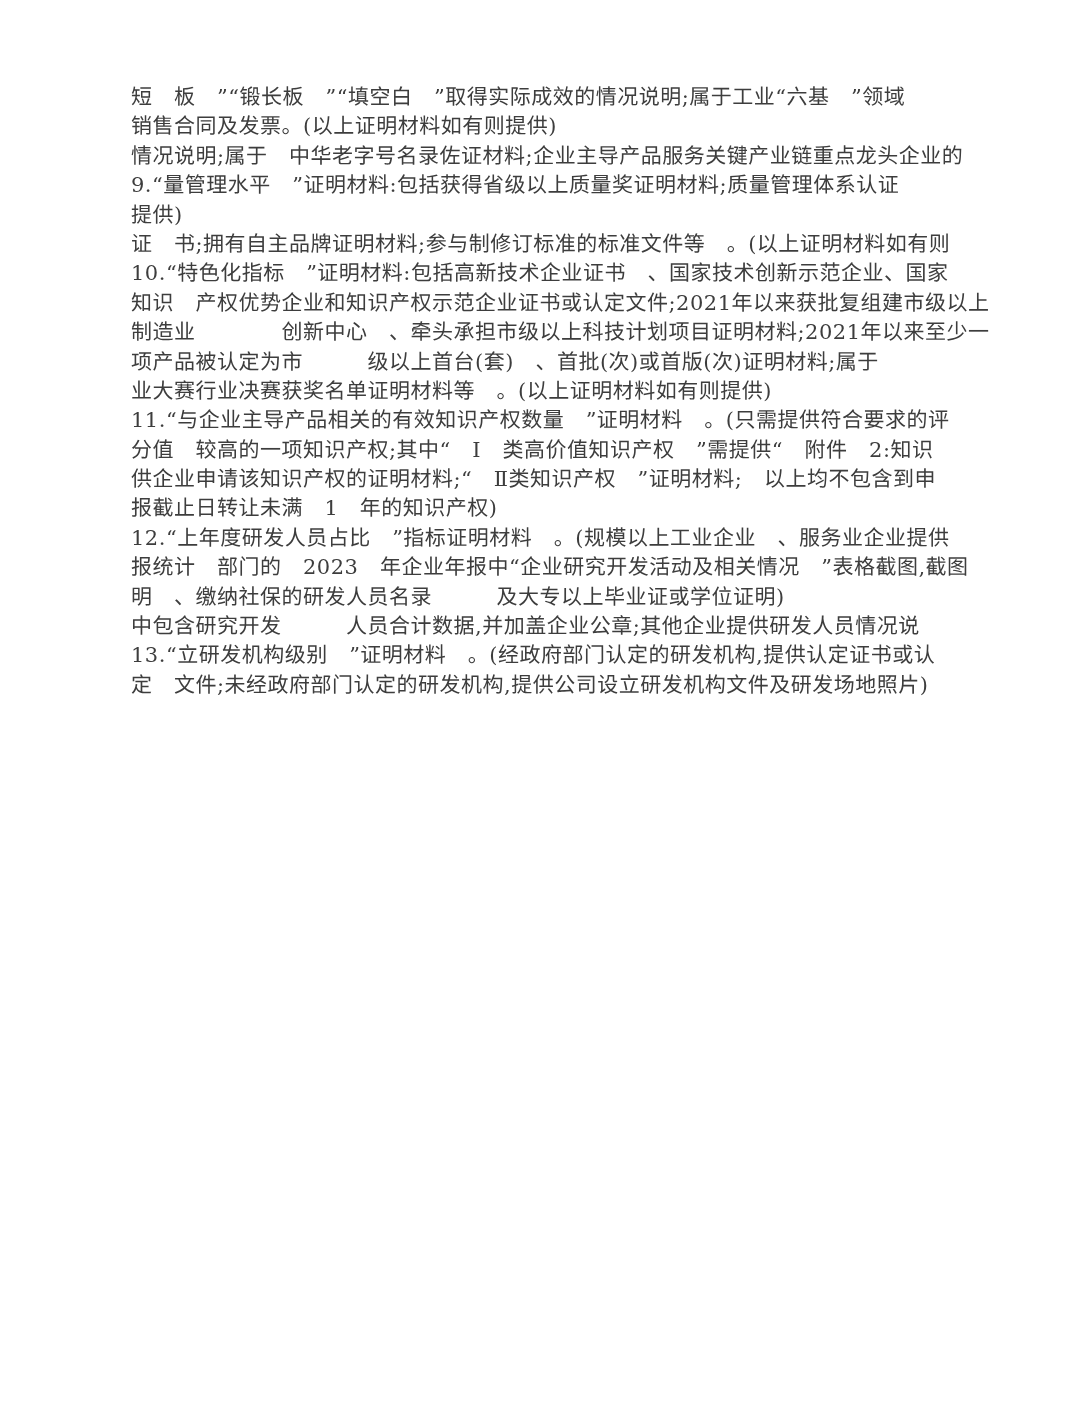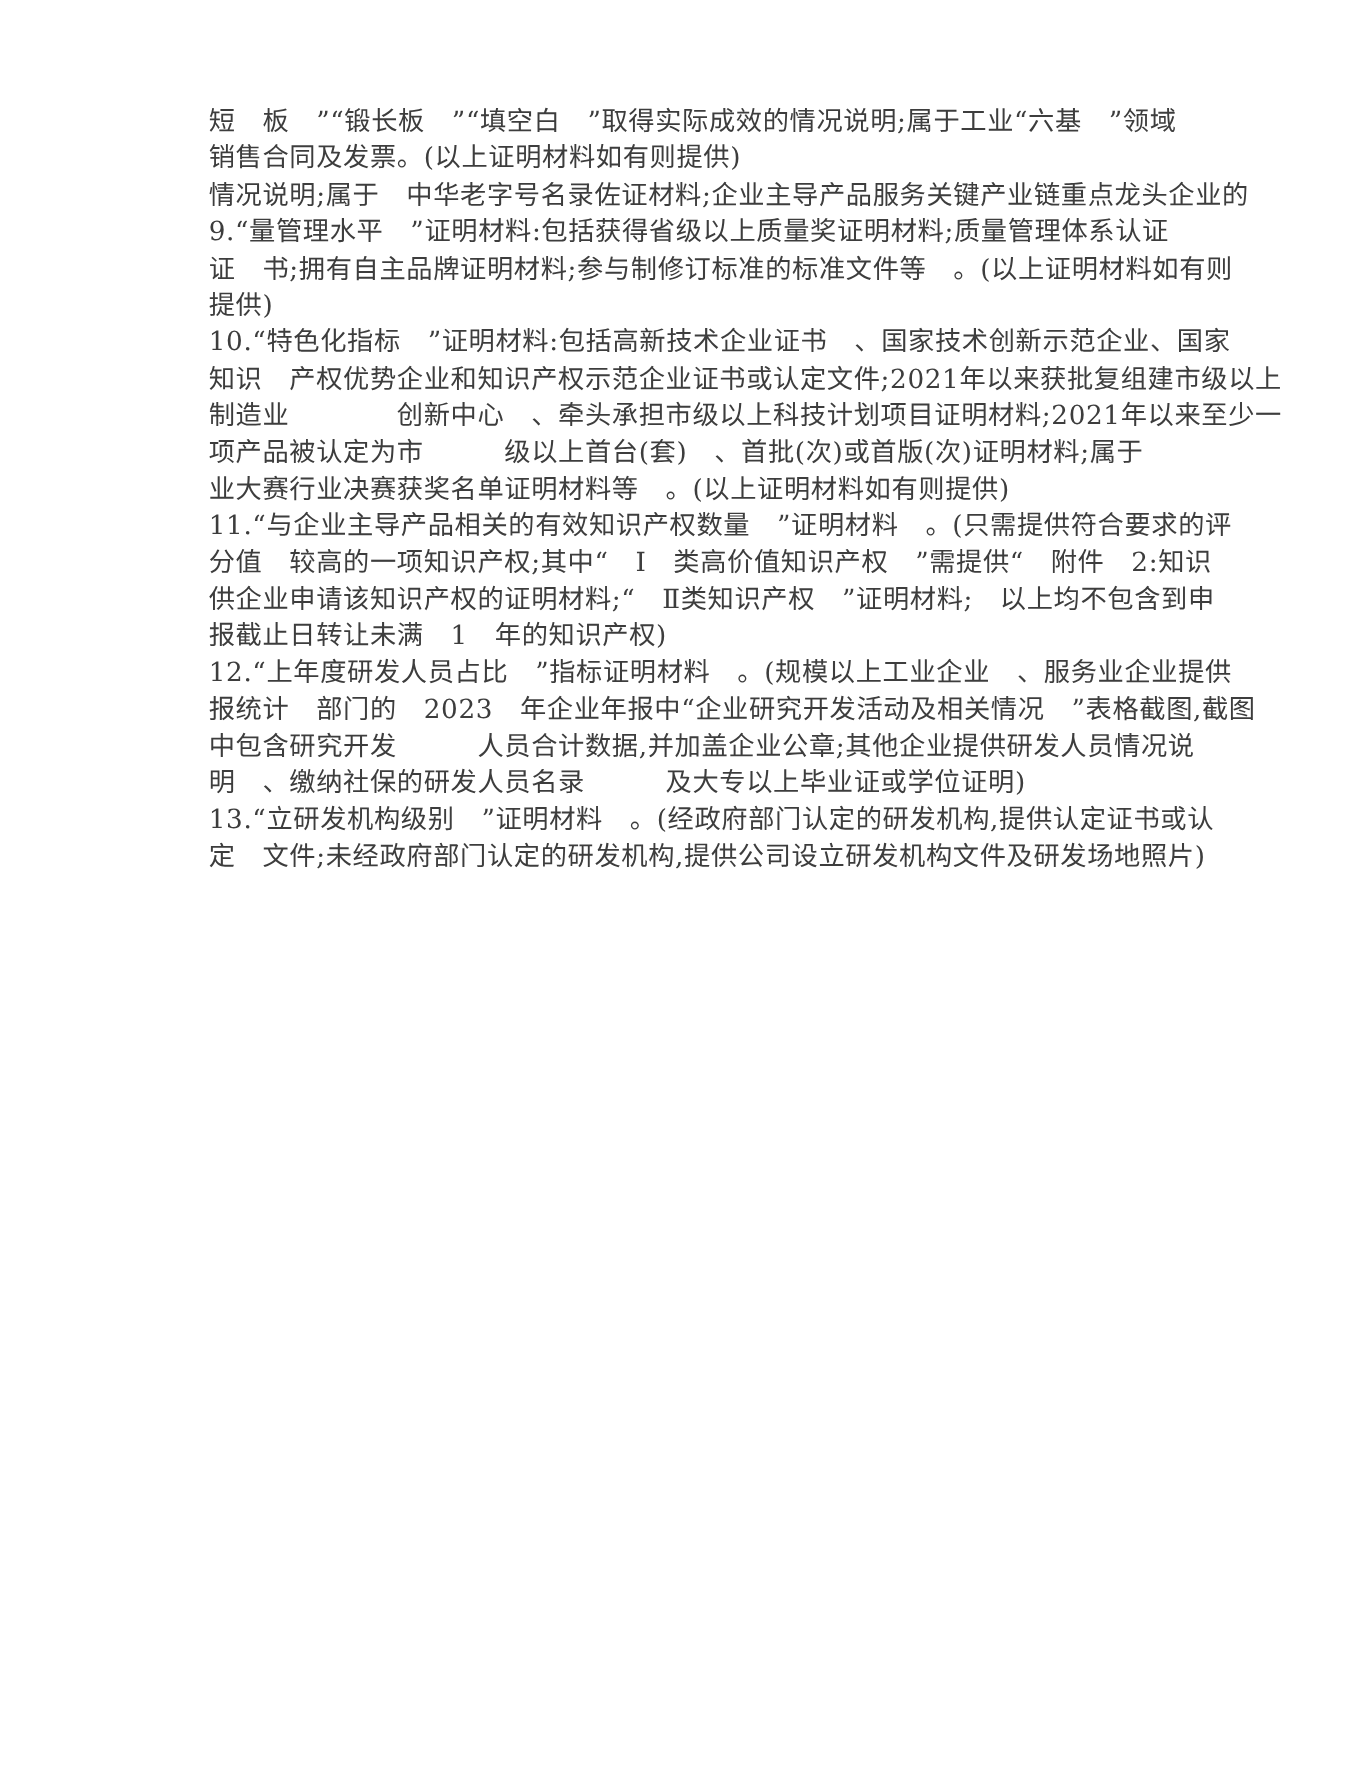--- a/index.html
+++ b/index.html
@@ -21,43 +21,42 @@
     width: 875px;
     font-family: "DejaVu Serif", "Liberation Serif", serif;
     font-size: 21px;
     line-height: 29.4px;
     color: #3d3d3d;
     letter-spacing: 0.5px;
   }
   .doc-line {
     white-space: pre;
     height: 29.4px;
-    margin-left: 36px;
   }
 </style>
 </head>
 <body>
 
 <div class="page" style="background: rgb(255, 255, 255);">
   <div class="doc-text" style="color: rgb(61, 61, 61);">
       <div class="doc-line">短　板　”“锻长板　”“填空白　”取得实际成效的情况说明;属于工业“六基　”领域</div>
       <div class="doc-line">销售合同及发票。(以上证明材料如有则提供)</div>
       <div class="doc-line">情况说明;属于　中华老字号名录佐证材料;企业主导产品服务关键产业链重点龙头企业的</div>
       <div class="doc-line">9.“量管理水平　”证明材料:包括获得省级以上质量奖证明材料;质量管理体系认证</div>
+      <div class="doc-line">提供)</div>
       <div class="doc-line">证　书;拥有自主品牌证明材料;参与制修订标准的标准文件等　。(以上证明材料如有则</div>
-      <div class="doc-line">提供)</div>
       <div class="doc-line">10.“特色化指标　”证明材料:包括高新技术企业证书　、国家技术创新示范企业、国家</div>
       <div class="doc-line">知识　产权优势企业和知识产权示范企业证书或认定文件;2021年以来获批复组建市级以上</div>
       <div class="doc-line">制造业　　　　创新中心　、牵头承担市级以上科技计划项目证明材料;2021年以来至少一</div>
       <div class="doc-line">项产品被认定为市　　　级以上首台(套)　、首批(次)或首版(次)证明材料;属于</div>
       <div class="doc-line">业大赛行业决赛获奖名单证明材料等　。(以上证明材料如有则提供)</div>
       <div class="doc-line">11.“与企业主导产品相关的有效知识产权数量　”证明材料　。(只需提供符合要求的评</div>
       <div class="doc-line">分值　较高的一项知识产权;其中“　Ⅰ　类高价值知识产权　”需提供“　附件　2:知识</div>
       <div class="doc-line">供企业申请该知识产权的证明材料;“　Ⅱ类知识产权　”证明材料;　以上均不包含到申</div>
       <div class="doc-line">报截止日转让未满　1　年的知识产权)</div>
       <div class="doc-line">12.“上年度研发人员占比　”指标证明材料　。(规模以上工业企业　、服务业企业提供</div>
       <div class="doc-line">报统计　部门的　2023　年企业年报中“企业研究开发活动及相关情况　”表格截图,截图</div>
+      <div class="doc-line">明　、缴纳社保的研发人员名录　　　及大专以上毕业证或学位证明)</div>
       <div class="doc-line">中包含研究开发　　　人员合计数据,并加盖企业公章;其他企业提供研发人员情况说</div>
-      <div class="doc-line">明　、缴纳社保的研发人员名录　　　及大专以上毕业证或学位证明)</div>
       <div class="doc-line">13.“立研发机构级别　”证明材料　。(经政府部门认定的研发机构,提供认定证书或认</div>
       <div class="doc-line">定　文件;未经政府部门认定的研发机构,提供公司设立研发机构文件及研发场地照片)</div>
     </div>
 </div>
 
 </body></html>

